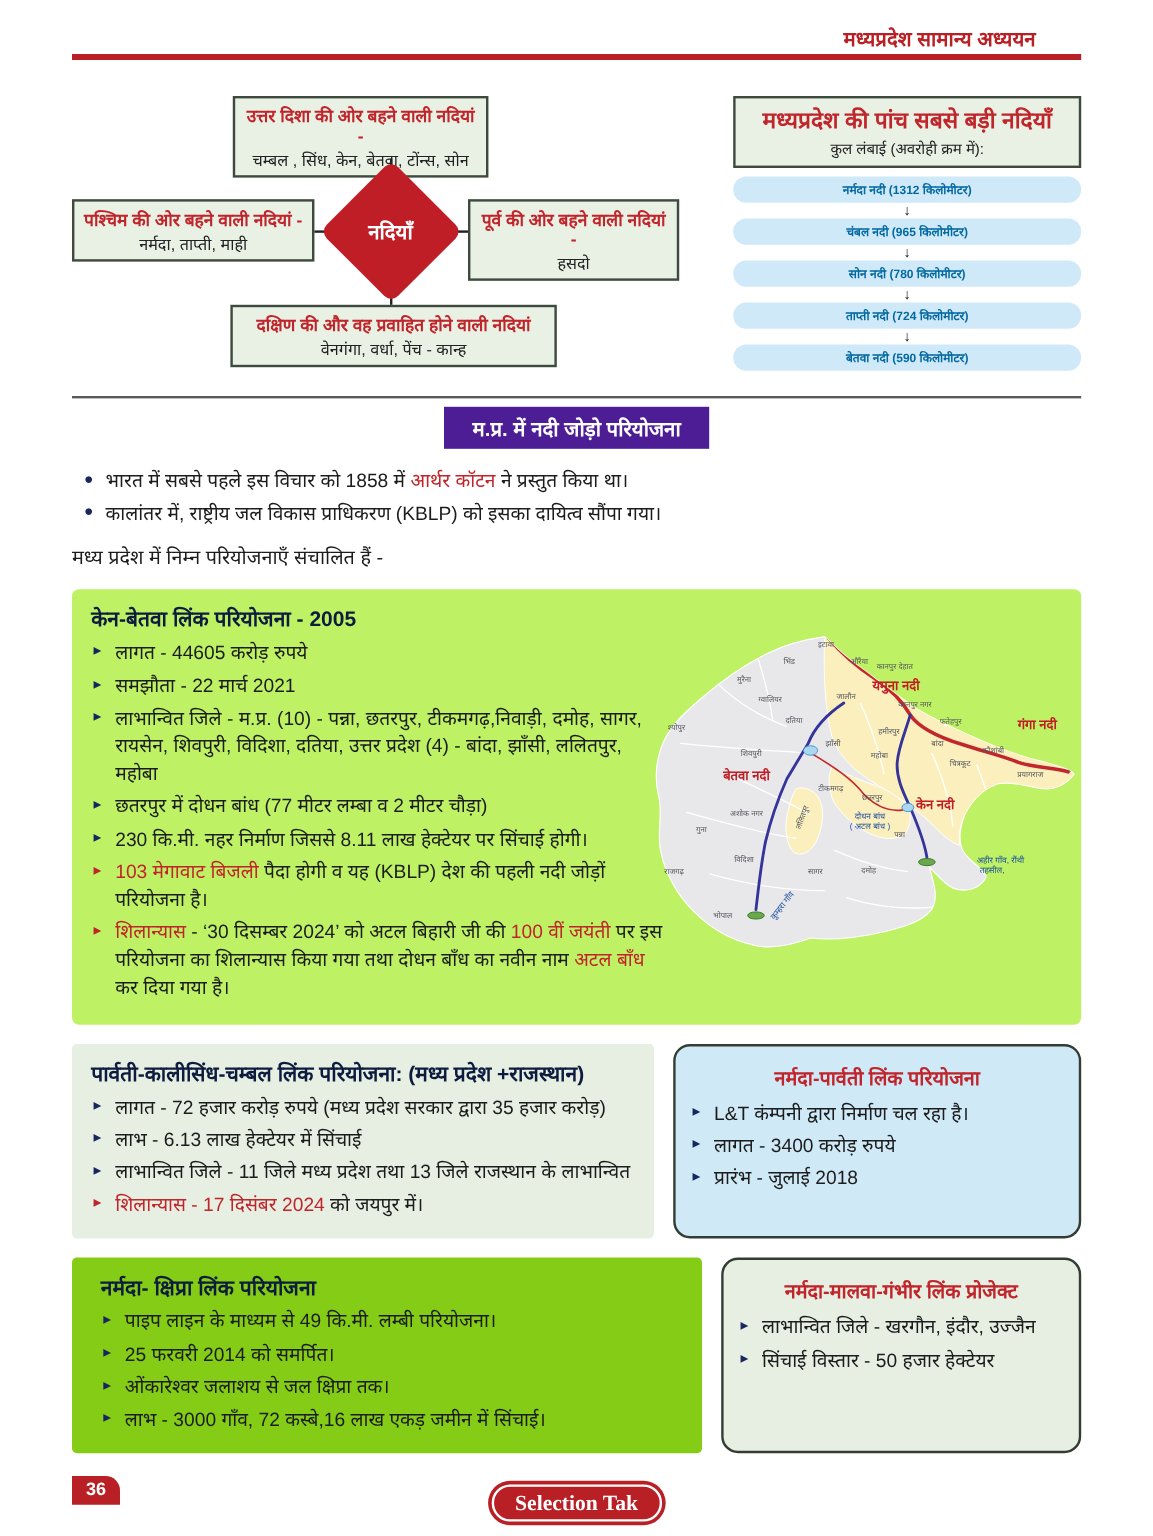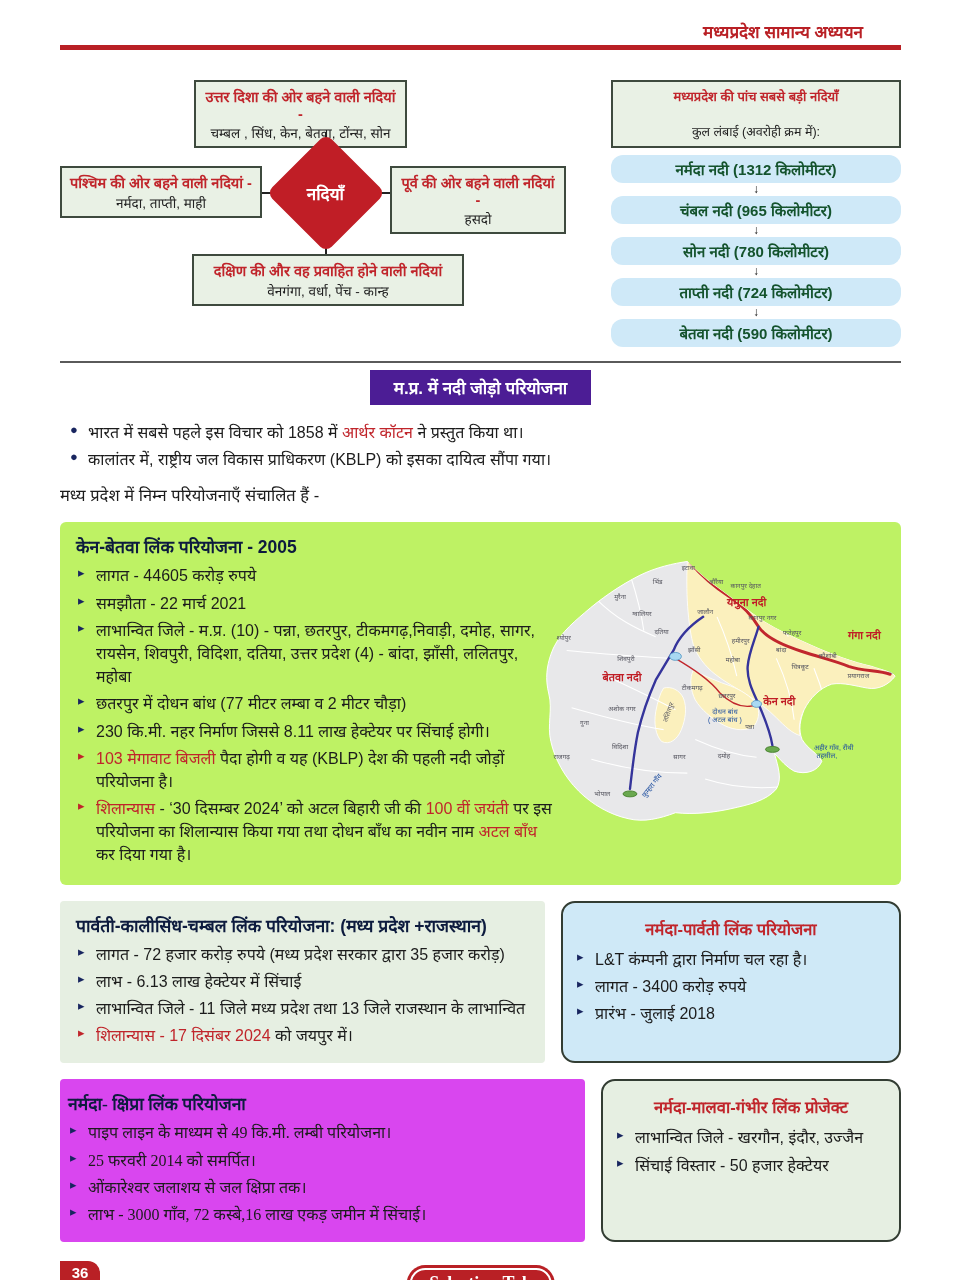--- a/index.html
+++ b/index.html
@@ -28,24 +28,24 @@
   .diamond span { transform:rotate(-45deg); color:#fff; font-weight:bold; font-size:17px; }
   .conn { position:absolute; background:#222; }
   .c1 { left:265px; top:52px;  width:2px; height:22px; }
   .c2 { left:202px; top:112px; width:24px; height:2px; }
   .c3 { left:306px; top:112px; width:24px; height:2px; }
   .c4 { left:265px; top:152px; width:2px; height:22px; }
 
   
   .top5 { width:290px; }
   .top5-head { background:#e9f1e5; border:2px solid #3e4a3e; text-align:center; padding:5px 4px 6px; }
-  .top5-head .t { color:#c0252b; font-weight:bold; font-size:13px; }
-  .top5-head .s { font-size:12.5px; margin-top:18px; color:#222; }
+  .top5-head .t { color:#c0252b; font-weight:bold; font-size:19px; }
+  .top5-head .s { font-size:12.5px; margin-top:2px; color:#222; }
   .bars { margin-top:7px; text-align:center; }
-  .bar { background:#cfe9f8; font-size:15px; font-weight:600; color:#14532d;
+  .bar { background:#cfe9f8; font-size:10px; font-weight:600; color:#0369a1;
          padding:4px 2px; border-radius:12px; }
   .bar-arrow { font-size:12px; line-height:13px; color:#111; }
 
   
   .divider { margin-top:14px; border-top:2px solid #5a5a5a; }
   .sec-head { margin:7px auto 0; width:fit-content; background:#4c1d95; color:#fff;
               font-weight:bold; font-size:17px; padding:6px 24px; }
   ul.blist { list-style:none; }
   ul.blist li { position:relative; padding-left:20px; margin:4px 0; font-size:16px; line-height:1.45; }
   ul.blist .mk { position:absolute; left:2px; top:0; color:#18255f; font-size:13px; }
@@ -63,21 +63,21 @@
   .kb-text { width:478px; }
   .kb-text li { font-size:15.5px; }
   .map { position:absolute; top:32px; right:2px; width:362px; height:280px; }
   .map svg { width:100%; height:100%; }
   text.riv { fill:#c01e26; font-weight:bold; font-size:11px; text-anchor:middle; }
   text.plc { fill:#1f4fa0; font-size:7px; text-anchor:middle; }
   text.dst { fill:#55555f; font-size:6.5px; text-anchor:middle; }
 
   .row2 { display:flex; gap:16px; margin-top:16px; align-items:stretch; }
   .pane-green { background:#e6efe2; border-radius:4px; padding:12px 16px; flex:1; }
-  .pane-blue  { background:#d946ef; border-radius:4px; padding:12px 8px; flex:1;font-family:Liberation Serif, serif; }
+  .pane-blue  { background:#84cc16; border-radius:4px; padding:12px 24px; flex:1; }
   .side-blue  { width:340px; background:#cfe9f7; border:2px solid #333d33; border-radius:14px; padding:10px 12px; }
   .side-green { width:300px; background:#e6efe2; border:2px solid #333d33; border-radius:14px; padding:10px 12px; }
   .side-title { color:#c0252b; font-weight:bold; font-size:16.5px; text-align:center; margin:4px 0 8px; }
   .row2 li { font-size:15.5px; }
 
   
   .footer { position:relative; height:52px; margin-top:18px; }
   .f-page { position:absolute; left:0; top:1px; width:40px; height:24px; background:#b92025;
             color:#fff; font-size:15px; font-weight:bold; text-align:center; line-height:24px;
             border-radius:0 12px 0 0; }

